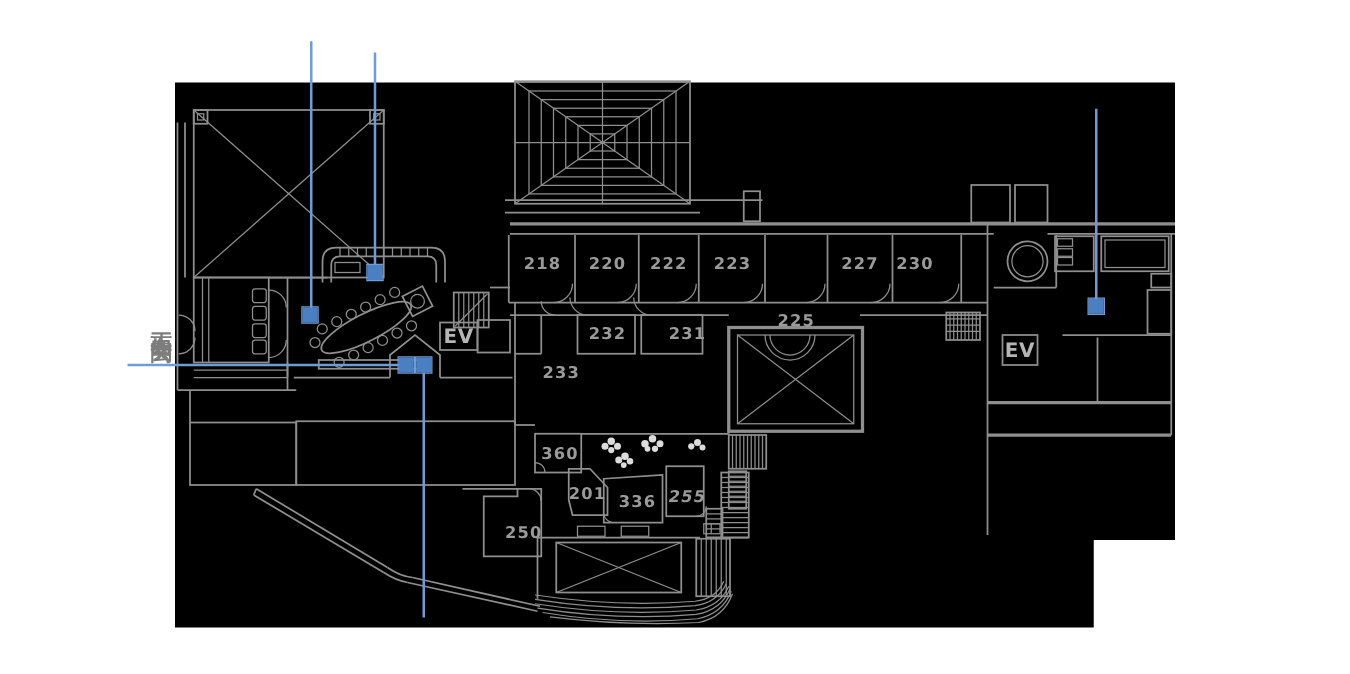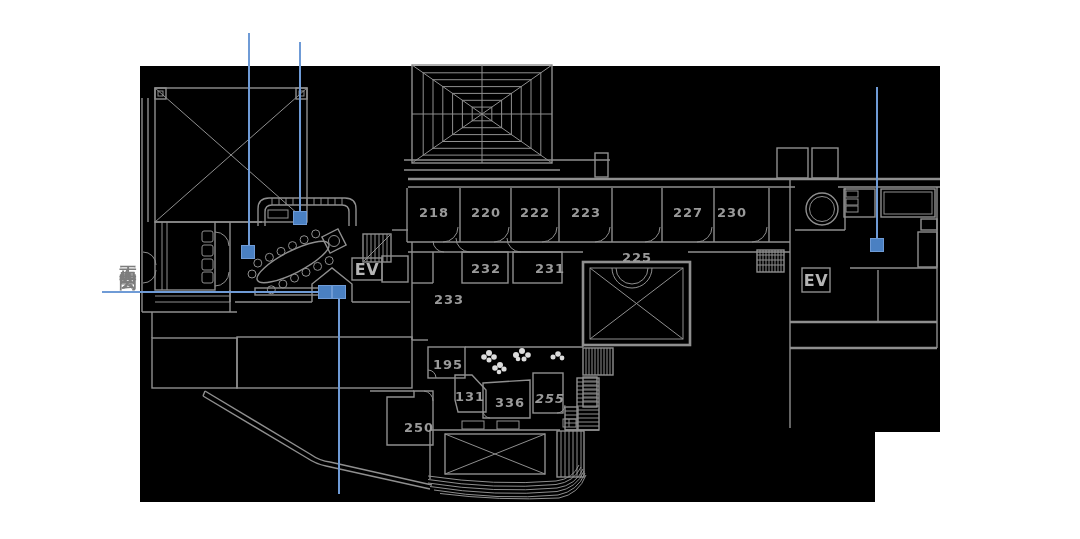--- a/index.html
+++ b/index.html
@@ -365,22 +365,22 @@
   <span class="lbl" style="left:434px;top:212px;">218</span>
   <span class="lbl" style="left:486px;top:212px;">220</span>
   <span class="lbl" style="left:535px;top:212px;text-align:right;">222</span>
   <span class="lbl" style="left:586px;top:212px;">223</span>
   <span class="lbl" style="left:637px;top:220px;margin-top:37px;">225</span>
   <span class="lbl" style="left:688px;top:212px;">227</span>
   <span class="lbl" style="left:732px;top:212px;">230</span>
   <span class="lbl" style="left:486px;top:268px;">232</span>
   <span class="lbl" style="left:550px;top:268px;">231</span>
   <span class="lbl" style="left:449px;top:299px;">233</span>
-  <span class="lbl" style="left:448px;top:364px;">195</span>
-  <span class="lbl" style="left:470px;top:396px;">131</span>
+  <span class="lbl" style="left:448px;top:364px;">360</span>
+  <span class="lbl" style="left:470px;top:396px;">201</span>
   <span class="lbl" style="left:510px;top:402px;">336</span>
   <span class="lbl" style="left:550px;top:398px;font-style:italic;">255</span>
   <span class="lbl" style="left:407px;top:427px;margin-left:12px;">250</span>
 
   <span class="evlbl" style="left:367px;top:269px;">EV</span>
   <span class="evlbl" style="left:816px;top:280px;">EV</span>
 
   <span class="entrance" style="left:128px;top:258px;">正面玄関</span>
 </div>
 

